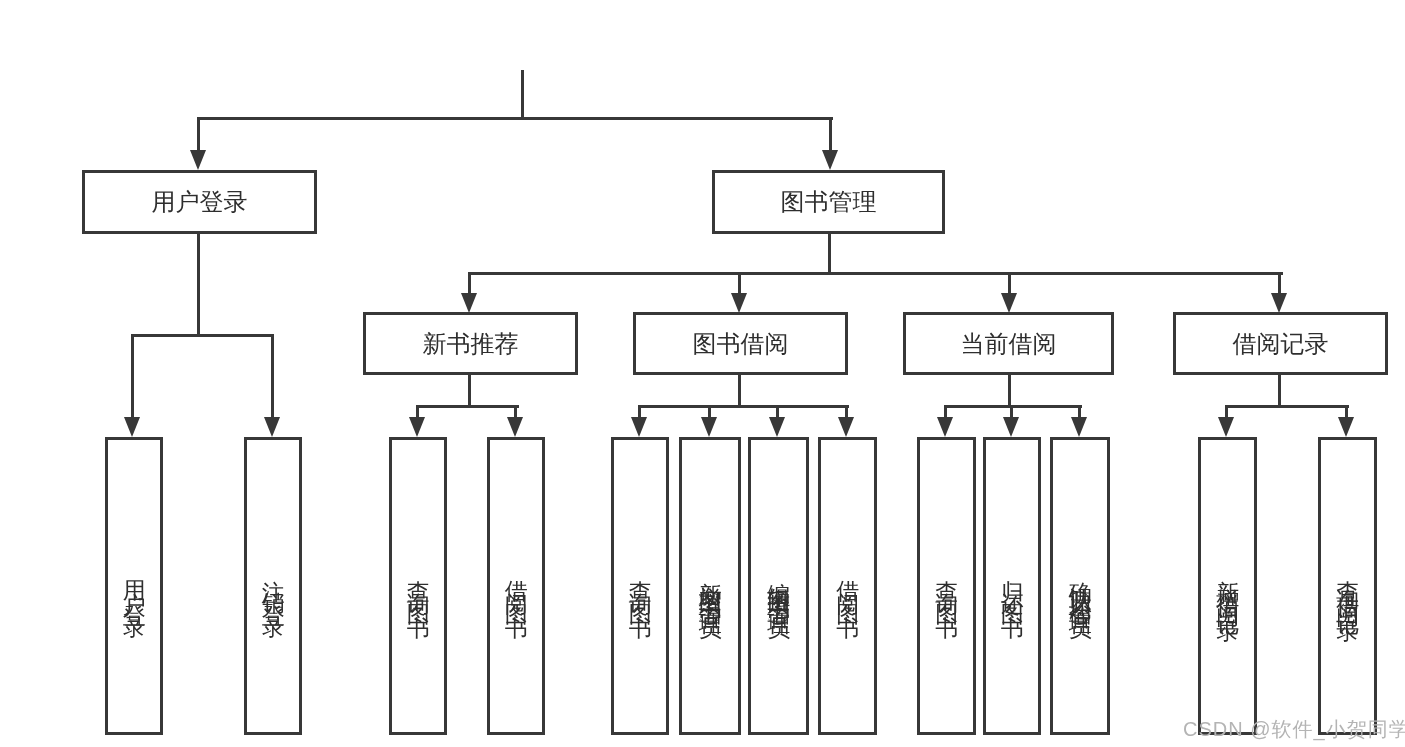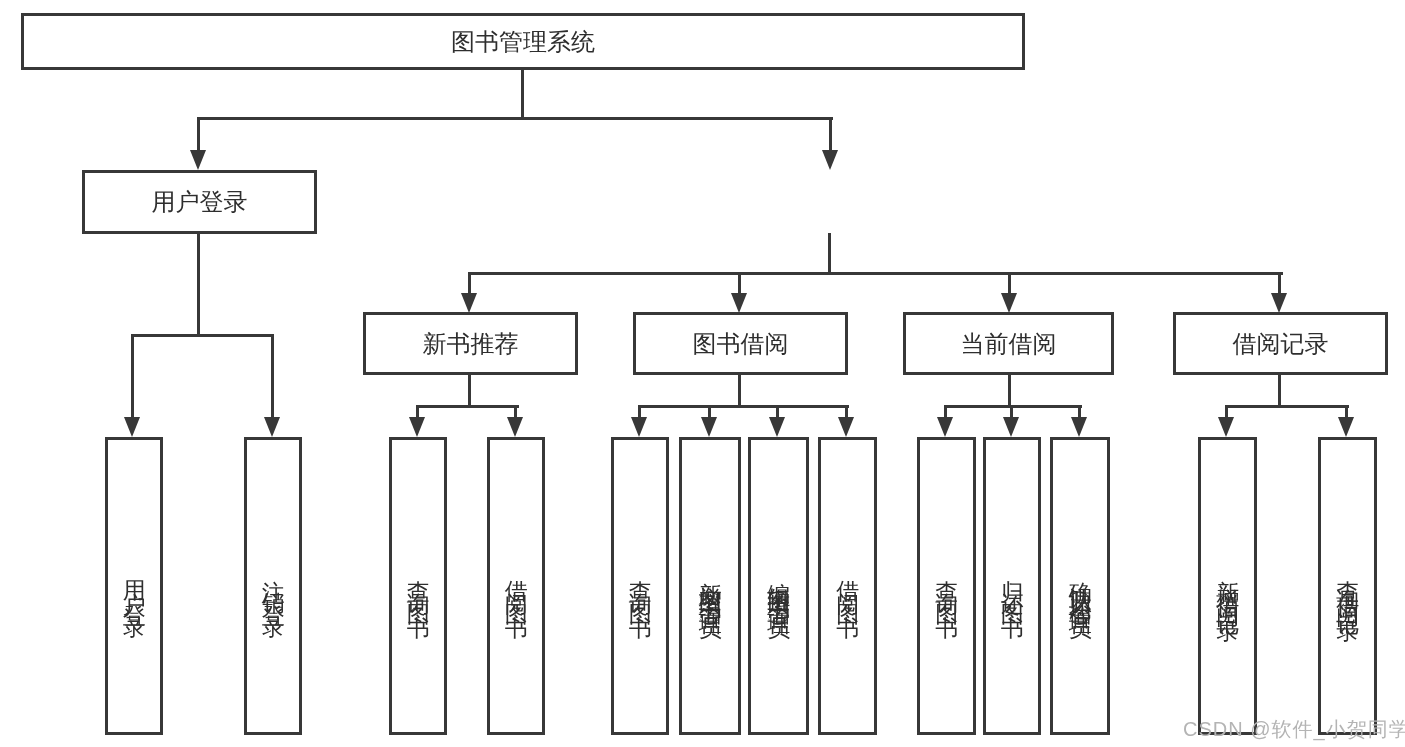--- a/index.html
+++ b/index.html
@@ -28,30 +28,30 @@
   .watermark{
     position:absolute;left:1183px;top:716px;
     font-size:20px;color:#b4b4b4;letter-spacing:1px;white-space:nowrap;
   }
 </style>
 </head>
 <body>
 
 <div class="canvas">
 
-  <div class="box" style="left:21px;top:13px;width:1004px;height:57px;">图书管理系统</div>
 
   <div class="line" style="left:521px;top:70px;width:3px;height:49px;"></div>
   <div class="line" style="left:197px;top:117px;width:636px;height:3px;"></div>
   <div class="line" style="left:197px;top:118px;width:3px;height:34px;"></div>
   <div class="line" style="left:829px;top:118px;width:3px;height:34px;"></div>
   <div class="arrow" style="left:190px;top:150px;"></div>
   <div class="arrow" style="left:822px;top:150px;"></div>
 
   <div class="box" style="left:82px;top:170px;width:235px;height:64px;">用户登录</div>
+  <div class="box" style="left:712px;top:170px;width:233px;height:64px;">图书管理</div>
 
   <div class="line" style="left:197px;top:233px;width:3px;height:103px;"></div>
   <div class="line" style="left:131px;top:334px;width:143px;height:3px;"></div>
   <div class="line" style="left:131px;top:336px;width:3px;height:83px;"></div>
   <div class="line" style="left:271px;top:336px;width:3px;height:83px;"></div>
   <div class="arrow" style="left:124px;top:417px;"></div>
   <div class="arrow" style="left:264px;top:417px;"></div>
 
   <div class="line" style="left:828px;top:233px;width:3px;height:41px;"></div>
   <div class="line" style="left:468px;top:272px;width:815px;height:3px;"></div>

